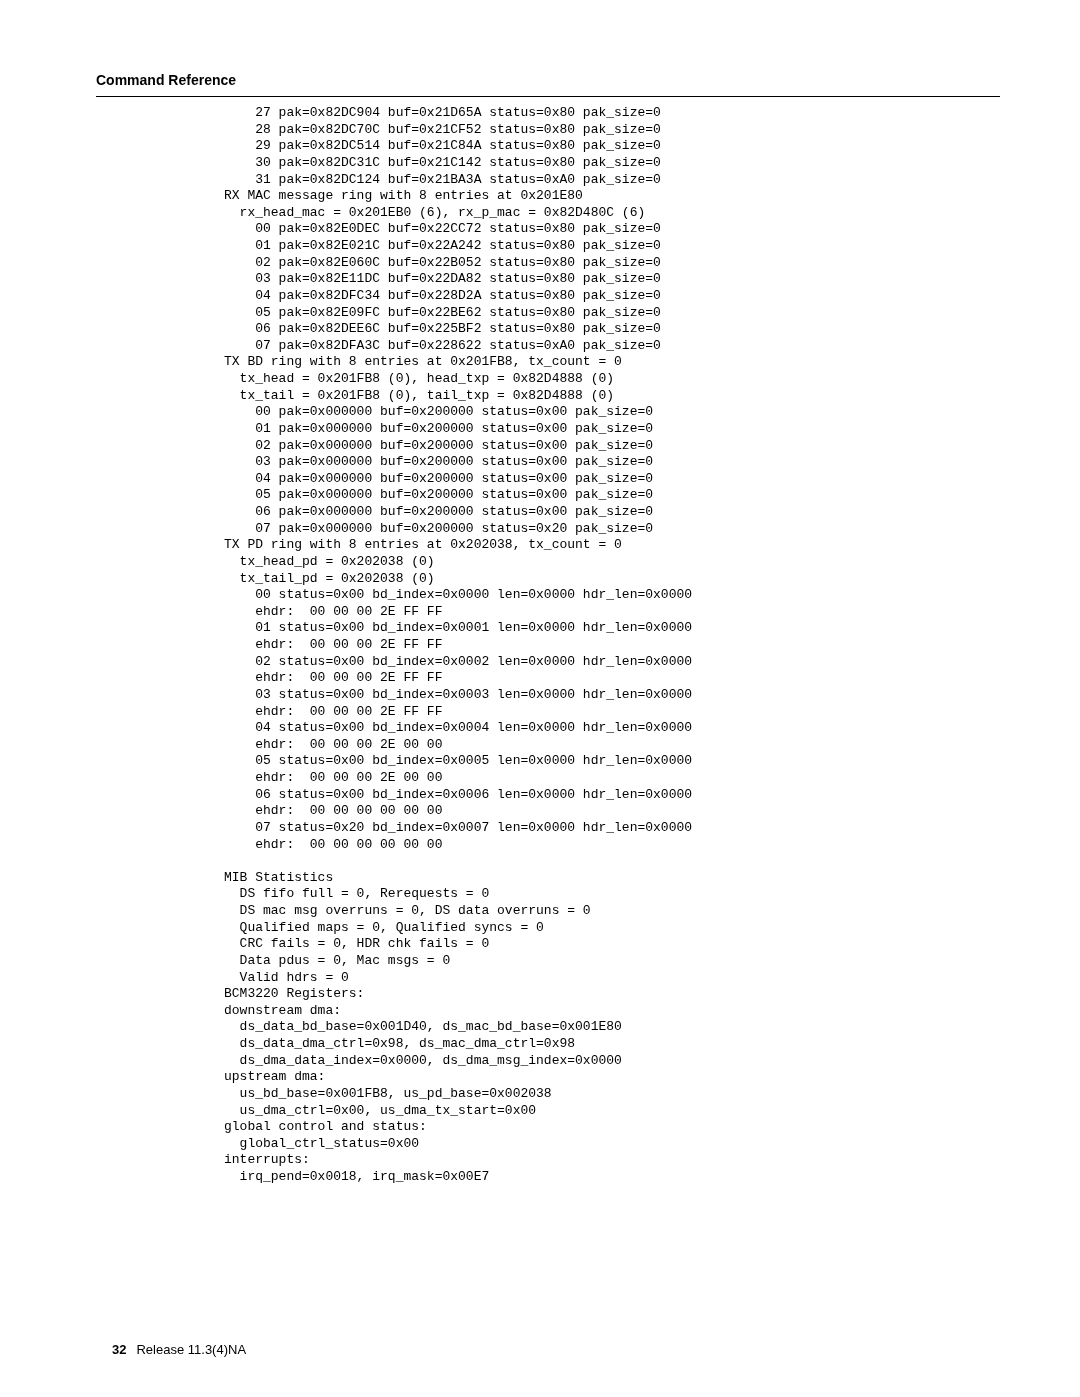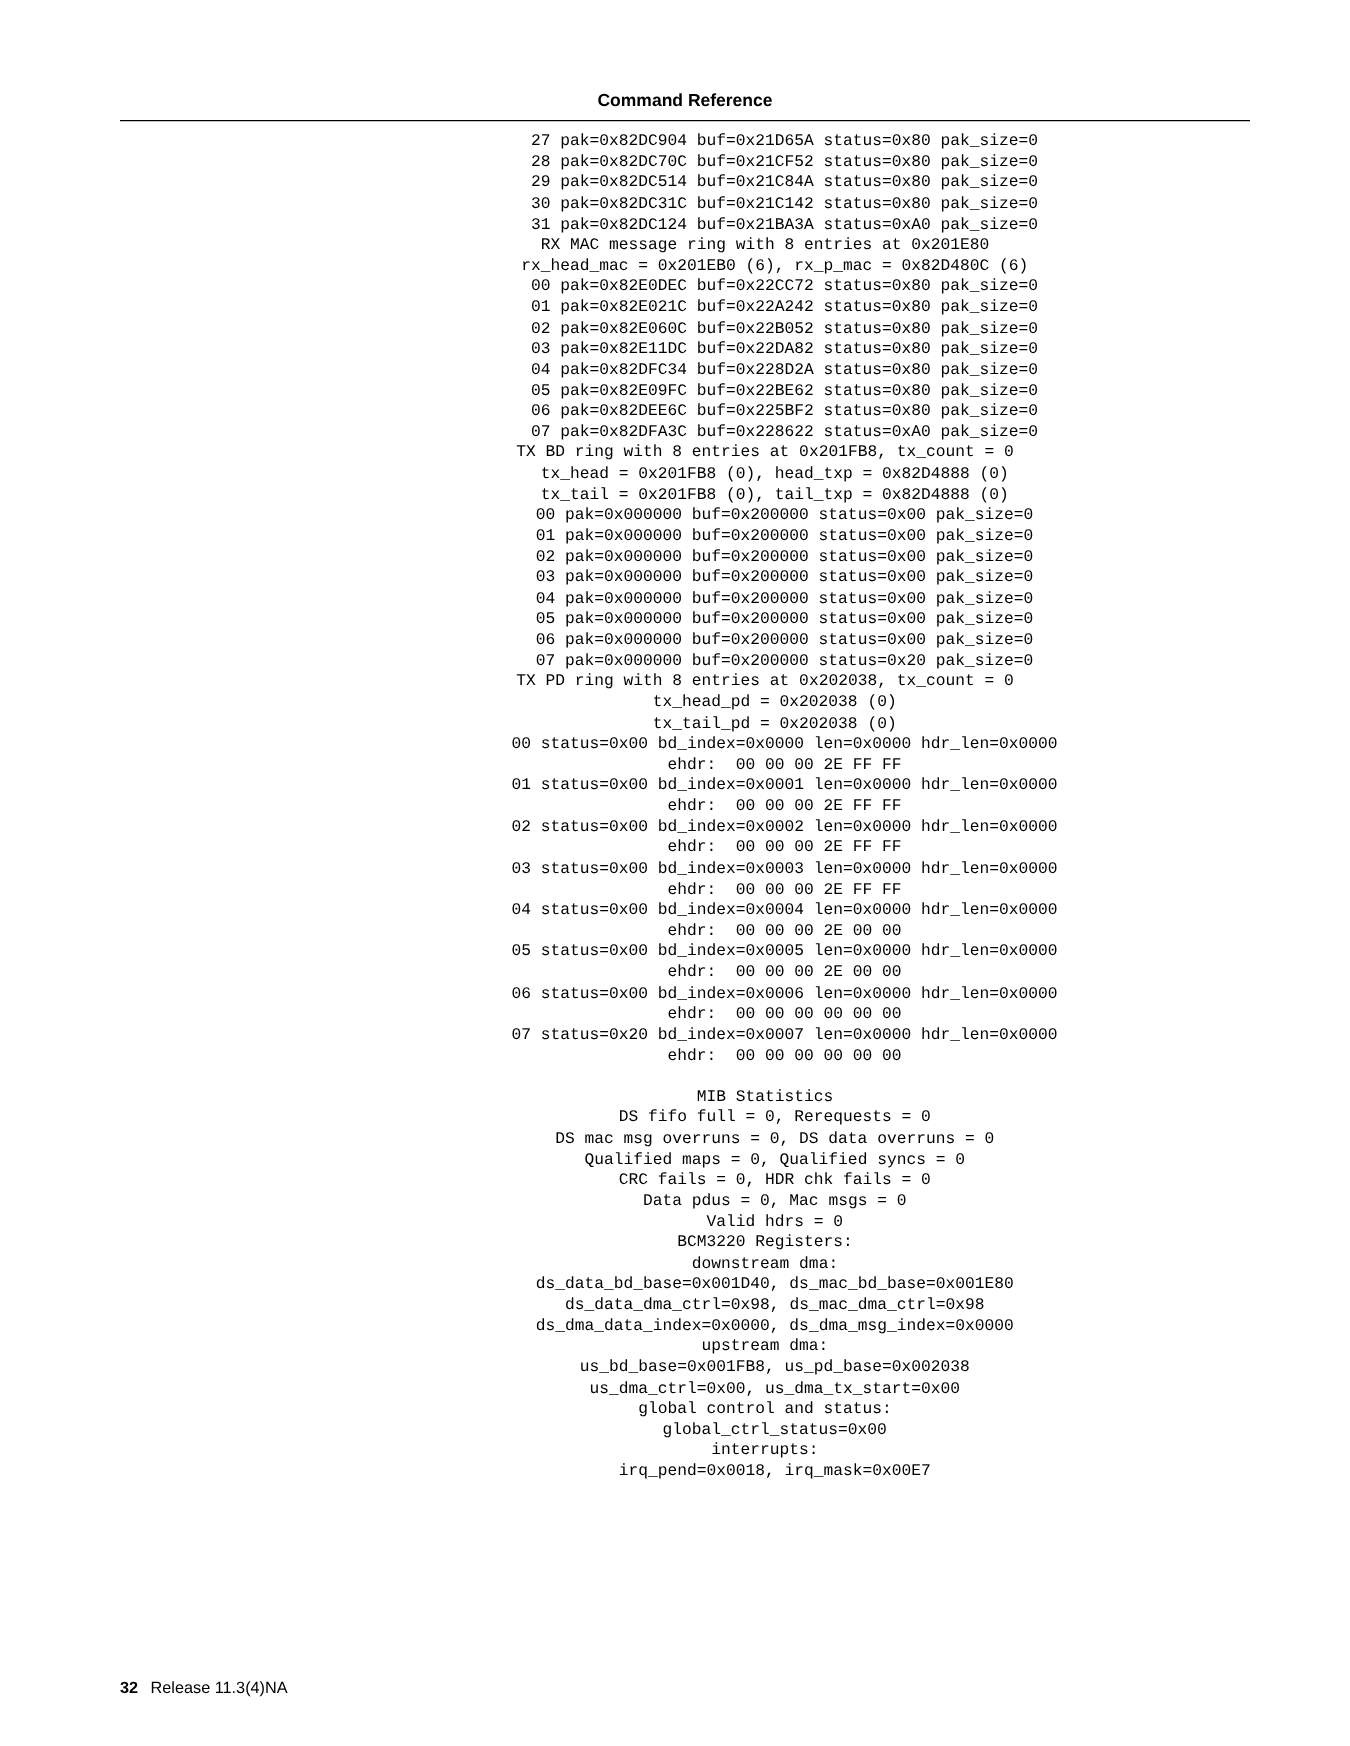--- a/index.html
+++ b/index.html
@@ -8,21 +8,20 @@
     background: #fff;
     font-family: Arial, Helvetica, sans-serif;
     width: 1080px;
   }
   .page {
     width: 1080px;
     height: 1397px;
     position: relative;
     box-sizing: border-box;
     padding: 72px 80px 40px 96px;
-    text-align: center;
   }
   .header-area {
     margin-bottom: 8px;
   }
   .header-title {
     font-weight: bold;
     font-size: 14px;
     color: #000;
     margin: 0 0 8px 0;
   }
@@ -34,21 +33,21 @@
   .code-block {
     font-family: "Courier New", Courier, monospace;
     font-size: 13px;
     line-height: 1.28;
     white-space: pre;
     color: #000;
     margin-left: 128px;
   }
   .footer-area {
     position: absolute;
-    left: 96px;
+    left: 112px;
     bottom: 40px;
     font-size: 13px;
     color: #000;
   }
   .footer-page {
     font-weight: bold;
     margin-right: 10px;
   }
   .footer-text {
     font-weight: normal;

